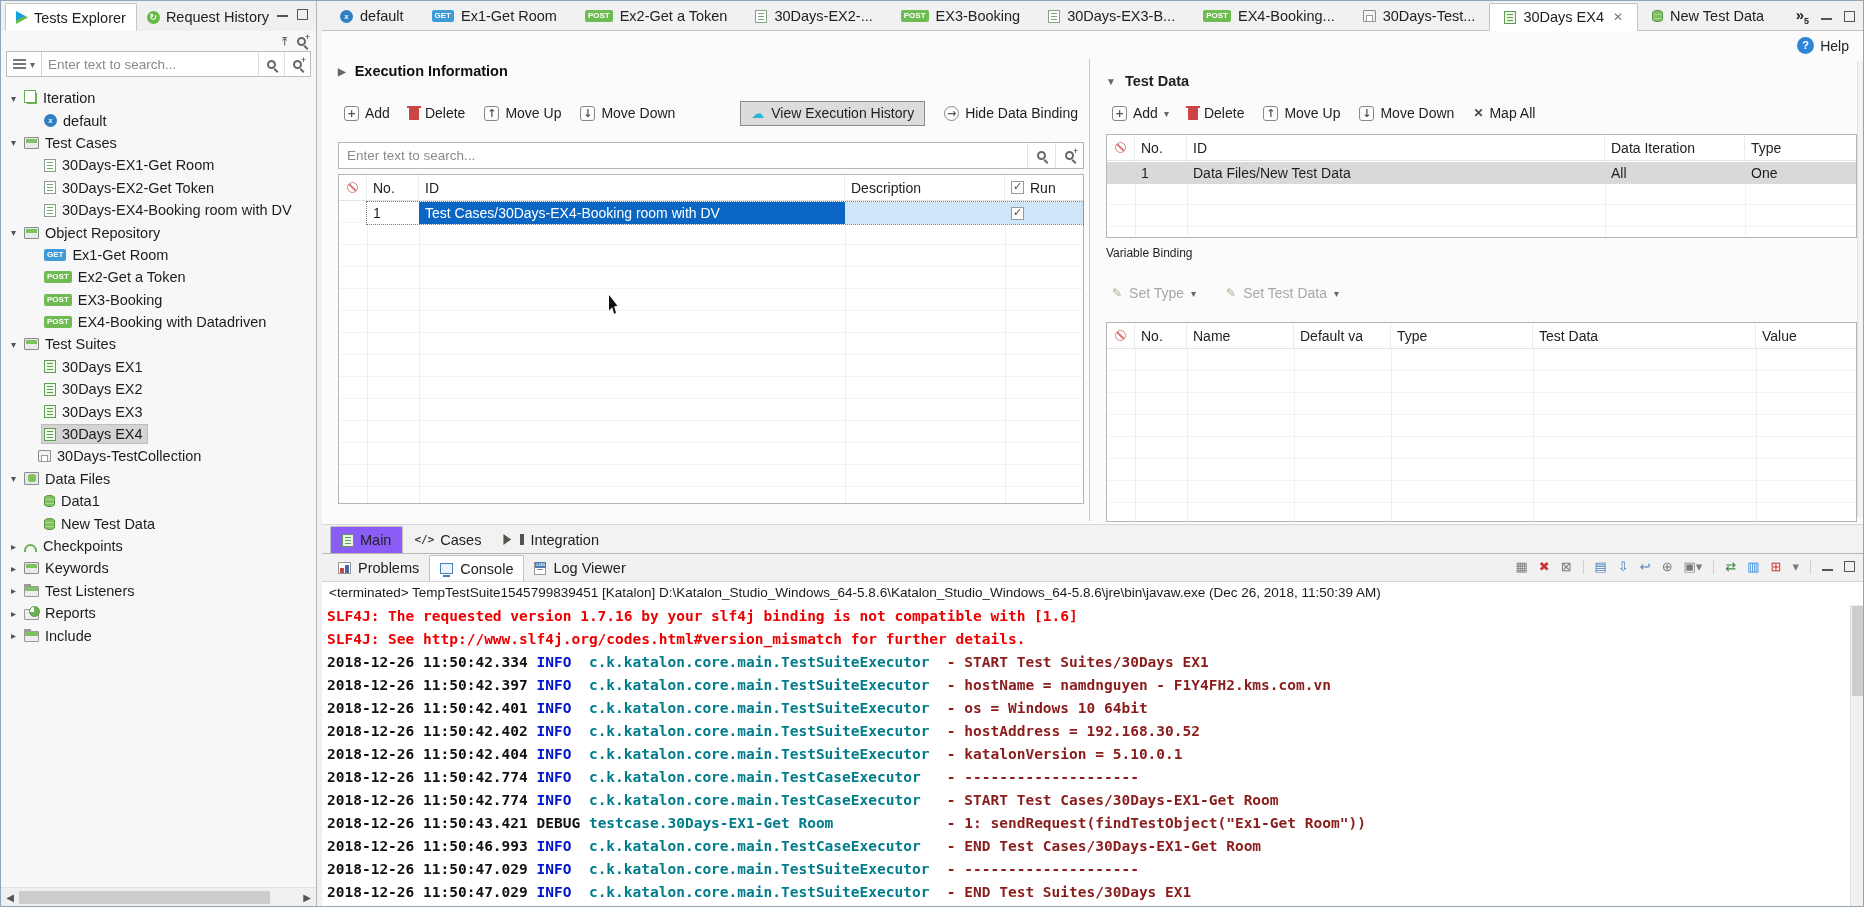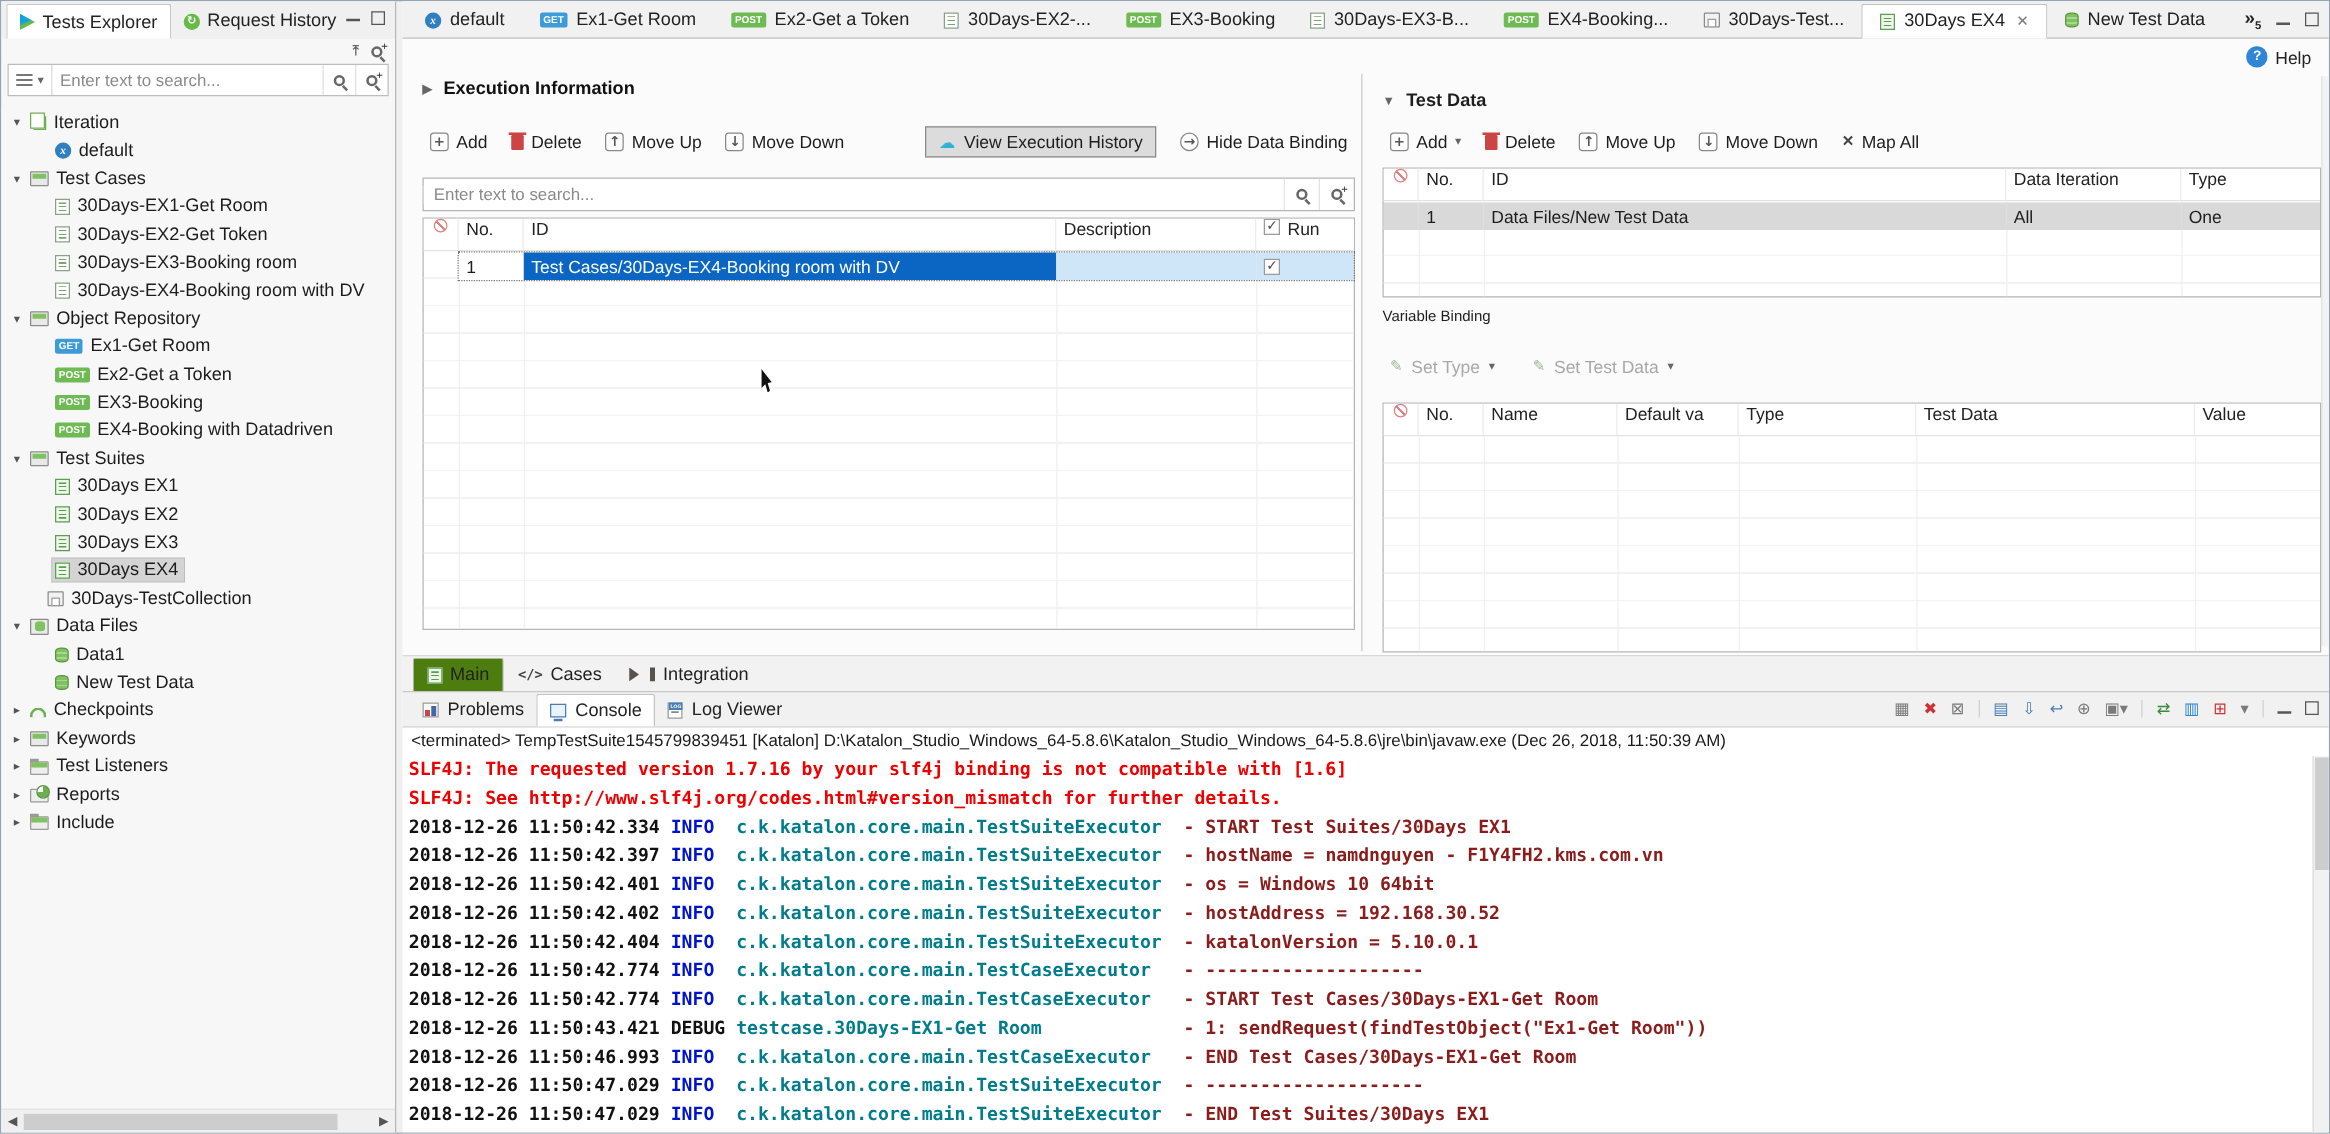--- a/index.html
+++ b/index.html
@@ -94,41 +94,41 @@
   .sec-head{display:flex;gap:9px;align-items:center;font-weight:bold;font-size:14.5px;color:#111}
   .exec-toolbar{margin-top:21px;display:flex;align-items:center;gap:7px;font-size:14px;height:26px}
   .titem{display:flex;align-items:center;gap:6px;padding:0 6px}
   .btn-hist{display:flex;align-items:center;gap:7px;border:1px solid #8a8a8a;background:#dcdcdc;padding:0 10px;height:25px;margin-left:auto}
   .searchbox{margin-top:16px;height:27px;border:1px solid #b5b5b5;background:#fff;display:flex;align-items:center}
   .searchbox input{flex:1;border:none;outline:none;font:13.5px "Liberation Sans",sans-serif;padding:0 8px;color:#222}
   .searchbox input::placeholder{color:#8a8a8a}
   .searchbox .sic{padding:0 9px;height:100%;display:flex;align-items:center;border-left:1px solid #e3e3e3}
   .tbl{border:1px solid #b5b5b5;background:#fff;position:relative;margin-top:5px}
   .tbl-head{display:flex;height:26px;align-items:stretch;border-bottom:1px solid #e3e3e3;font-size:14px;color:#222;background:#fff}
-  .tbl-head .c{padding:0 6px;display:flex;gap:6px;border-right:1px solid #ececec}
+  .tbl-head .c{padding:0 6px;display:flex;align-items:center;gap:6px;border-right:1px solid #ececec}
   .gridv{position:absolute;width:1px;background:#f0f0f0;top:26px;bottom:0}
   .gridbg{position:absolute;left:0;right:0;top:26px;bottom:0;
      background:repeating-linear-gradient(to bottom,transparent 0,transparent 21px,#f3f3f3 21px,#f3f3f3 22px)}
   .row1{position:absolute;left:0;top:27px;height:22px;display:flex;font-size:14px;outline:1px dotted #777}
   .row1 .c{display:flex;align-items:center;padding:0 6px}
   
   .vsash{position:absolute;left:767px;top:58px;height:462px;width:1px;background:#c9c9c9}
   .td-panel{position:absolute;left:784px;top:0;width:751px}
   .td-head{position:absolute;top:72px;left:0;display:flex;gap:9px;align-items:center;font-weight:bold;font-size:14.5px}
   .td-toolbar{position:absolute;top:99px;left:0;display:flex;align-items:center;gap:7px;font-size:14px;height:26px}
   .td-tbl{position:absolute;top:128px;left:0;width:751px;height:104px}
   .vb-title{position:absolute;top:245px;left:0;font-weight:normal;font-size:12px}
   .vb-toolbar{position:absolute;top:284px;left:0;display:flex;align-items:center;gap:18px;color:#a8a8a8;font-size:14px}
   .vb-toolbar .titem{gap:7px}
   .vb-tbl{position:absolute;top:316px;left:0;width:751px;height:200px}
   .td-scroll{position:absolute;right:-9px;top:60px;width:9px;height:456px;background:#f3f3f3;border-left:1px solid #e0e0e0}
   
   .btabbar{position:absolute;left:0;right:0;bottom:0;height:29px;background:#f2f2f2;border-top:1px solid #d8d8d8;display:flex;align-items:flex-end;padding-left:8px}
   .btab{display:flex;align-items:center;gap:6px;height:27px;padding:0 11px;font-size:14.5px;color:#222}
-  .btab.active{background:#4d7c0f;border:1px solid #c2c2c2;border-bottom:none;border-radius:2px 2px 0 0}
+  .btab.active{background:#8b5cf6;border:1px solid #c2c2c2;border-bottom:none;border-radius:2px 2px 0 0}
   .ic-main{width:12px;height:13px;border:1px solid #5f9c55;background:#eef6ea}
   .ic-main::after{content:"";position:absolute;left:2px;right:2px;top:2px;bottom:2px;
      background:repeating-linear-gradient(to bottom,#58a04a 0,#58a04a 1px,transparent 1px,transparent 3px)}
   .ic-script{font:bold 11px/14px "DejaVu Sans Mono",monospace;color:#444}
   .ic-integ{width:13px;height:11px;background:#57524c;clip-path:polygon(0 0,60% 50%,0 100%);margin-right:-2px}
   .ic-integ2{width:4px;height:11px;background:#57524c}
   
   .console{position:absolute;left:321px;top:552px;width:1543px;height:353px;background:#fff;border-top:1px solid #b6b6b6}
   .con-tabbar{height:28px;background:#f1f1f1;border-bottom:1px solid #d5d5d5;display:flex;align-items:flex-end;padding-left:6px;position:relative}
   .ctab{display:flex;align-items:center;gap:7px;height:26px;padding:0 10px;font-size:14.5px;color:#222}
@@ -228,27 +228,20 @@
           <span class="arrow"></span>
           <span class="grp">
             <span class="ic ic-tc"></span>
             <span>30Days-EX2-Get Token</span>
           </span>
         </div>
         <div class="trow" style="padding-left:24px">
           <span class="arrow"></span>
           <span class="grp">
             <span class="ic ic-tc"></span>
-            <span>30Days-EX3-Booking room</span>
-          </span>
-        </div>
-        <div class="trow" style="padding-left:24px">
-          <span class="arrow"></span>
-          <span class="grp">
-            <span class="ic ic-tc"></span>
             <span>30Days-EX4-Booking room with DV</span>
           </span>
         </div>
         <div class="trow" style="padding-left:4px">
           <span class="arrow">▾</span>
           <span class="grp">
             <span class="ic ic-case"></span>
             <span>Object Repository</span>
           </span>
         </div>

